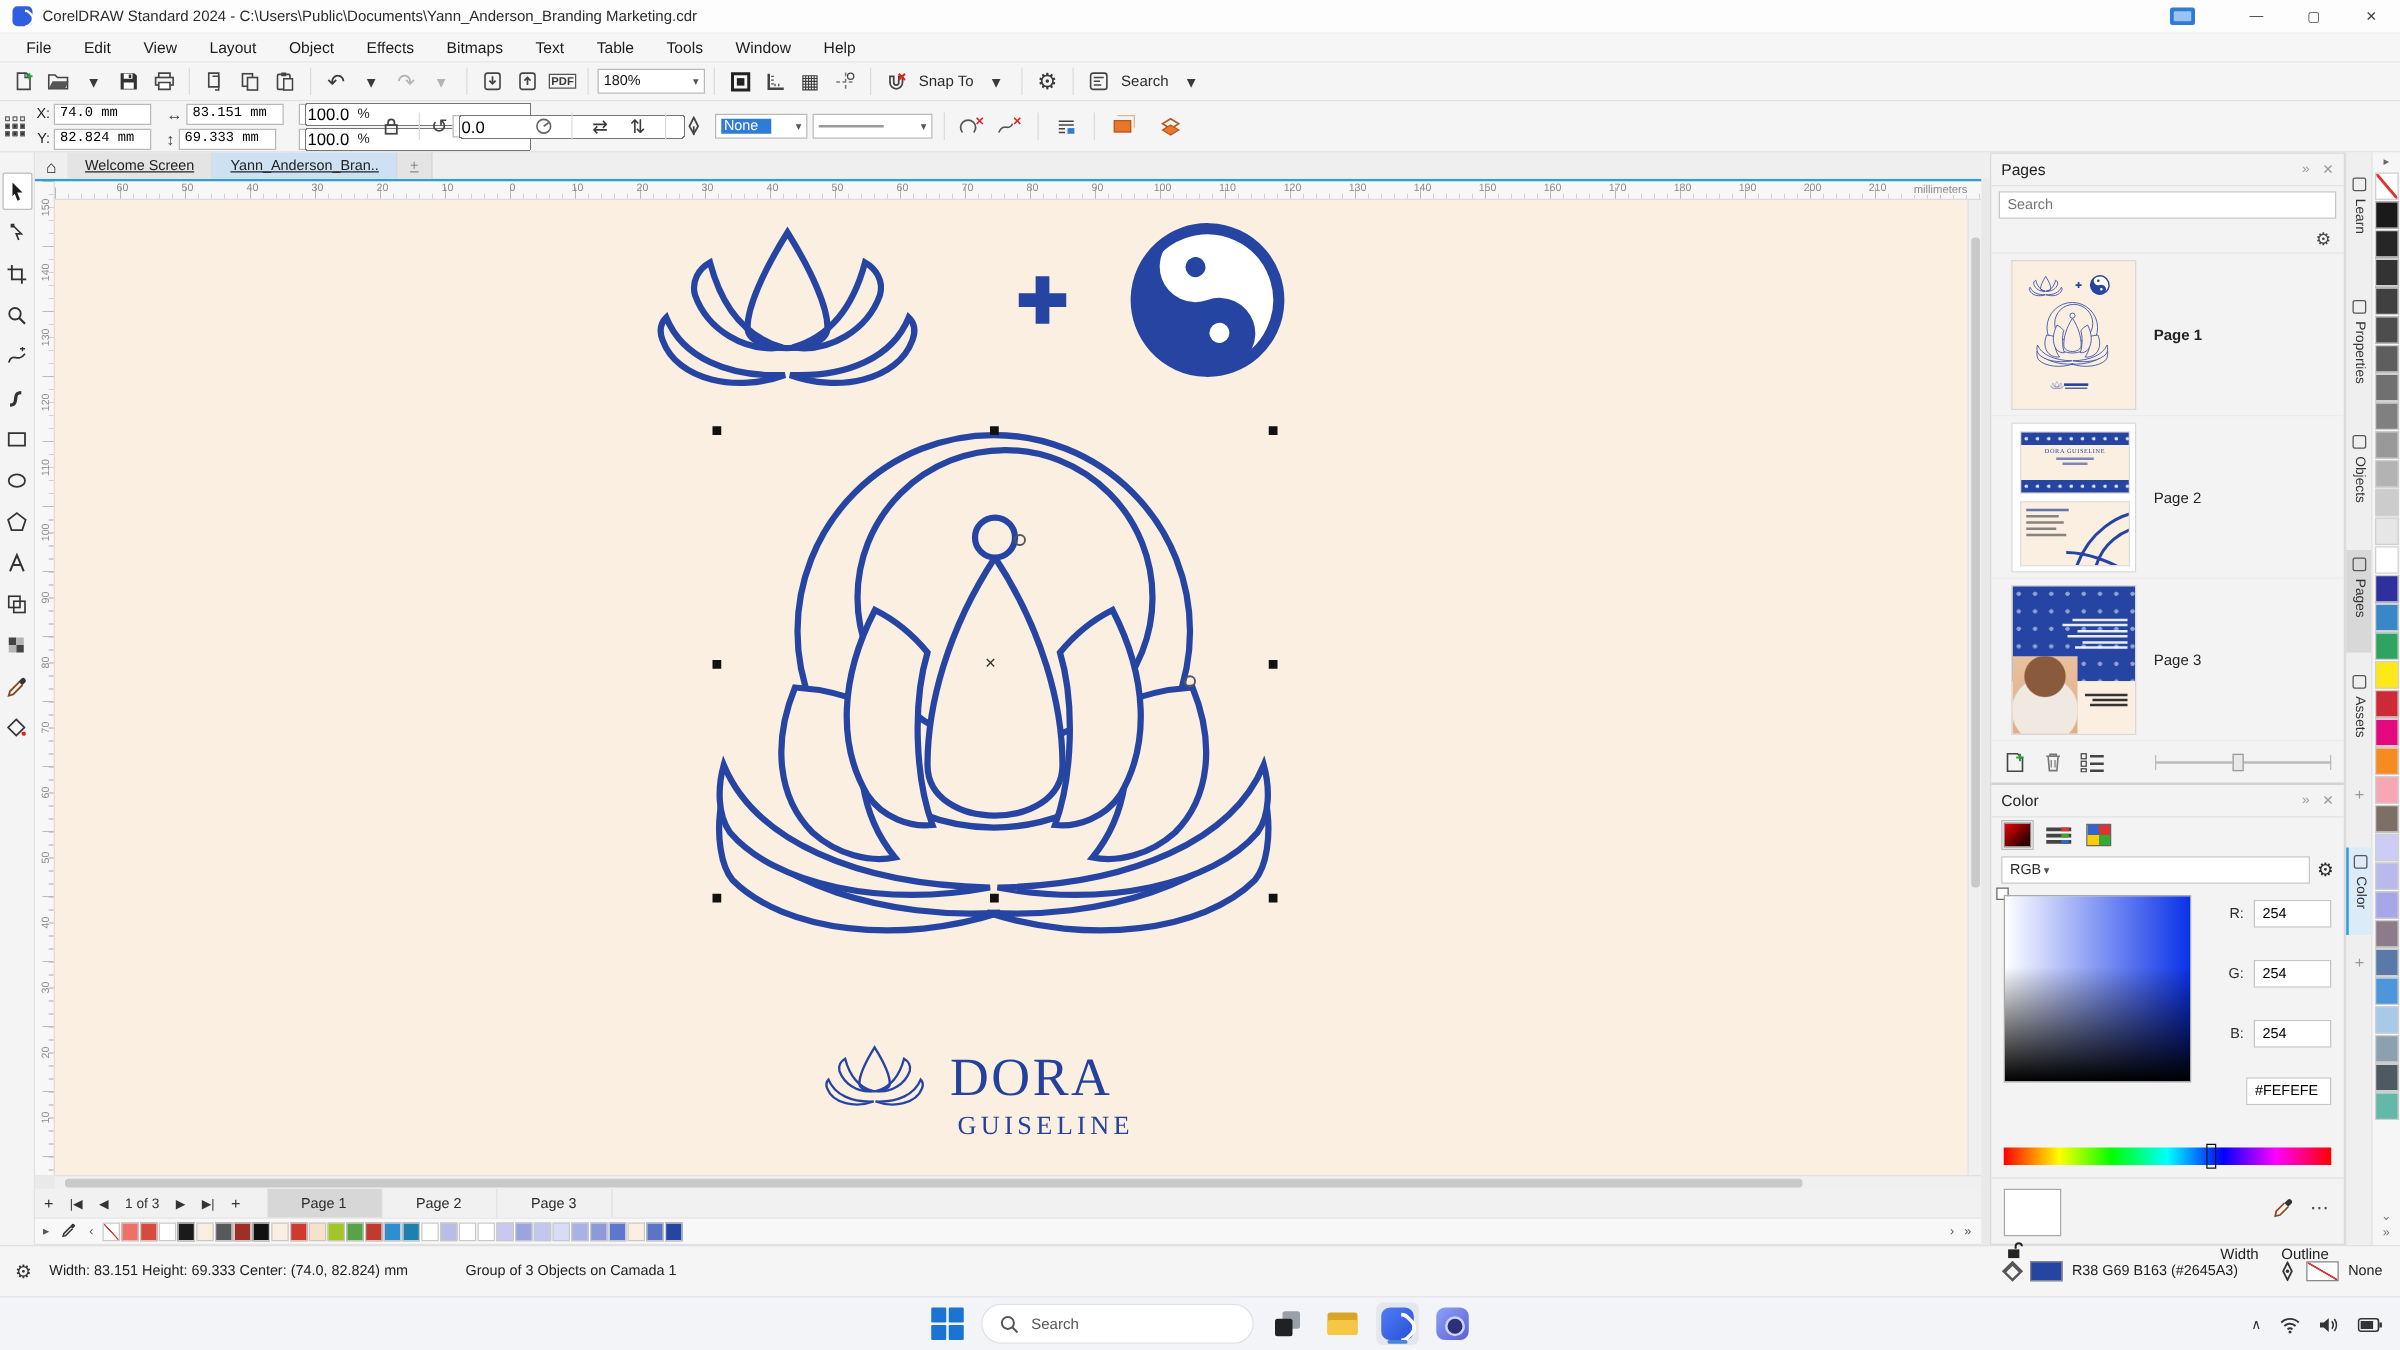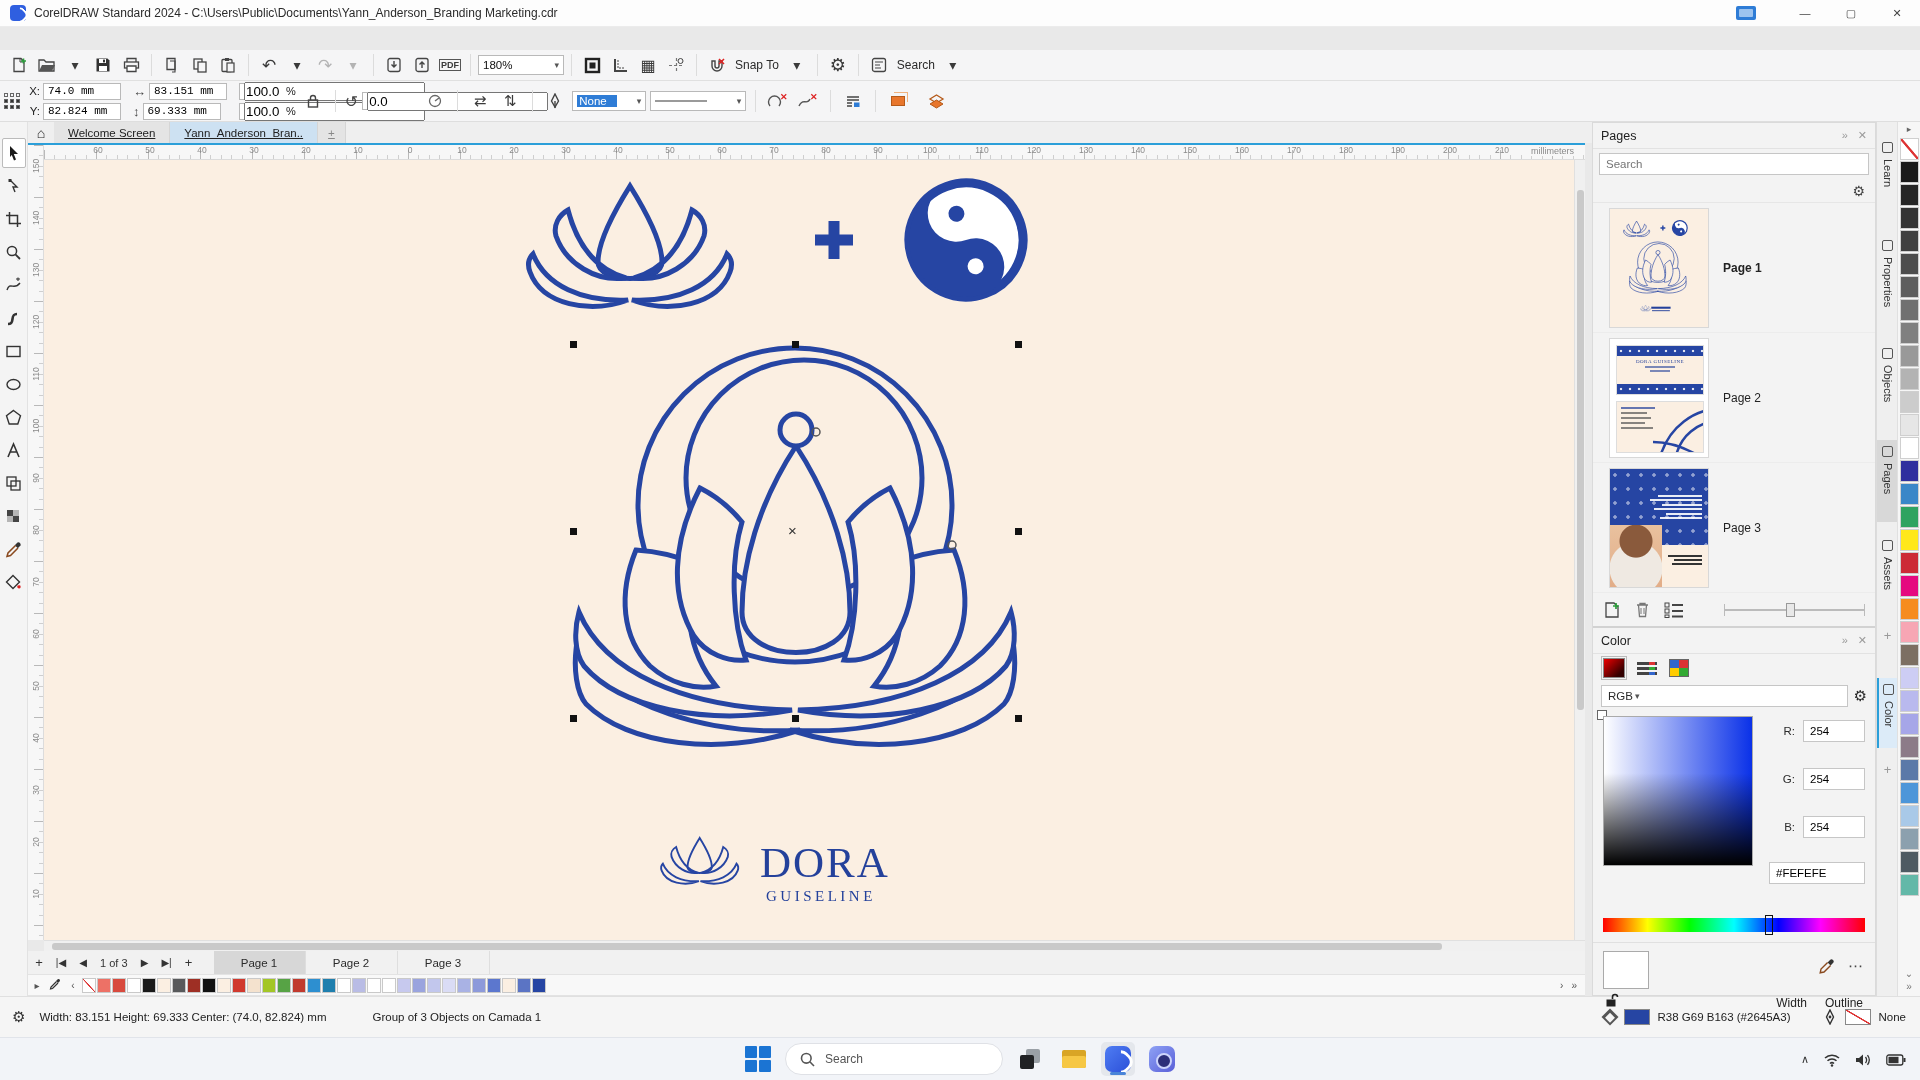--- a/index.html
+++ b/index.html
@@ -88,21 +88,21 @@
   .toolbox { position:absolute; left:0; top:122px; width:28px; height:912px; background:#f4f4f4; border-right:1px solid #e2e2e2;
     display:flex; flex-direction:column; align-items:center; padding-top:16px; gap:3px;}
   .tool { width:24px; height:30px; display:flex; align-items:center; justify-content:center; border-radius:2px;}
   .tool.active { background:#fff; border:1px solid #bbb; }
 
   
   .canvas { position:absolute; left:44px; top:160px; width:1541px; height:780px; background:#fbefe2; overflow:hidden;}
   .art { position:absolute; left:0; top:0; }
   .logo-title { position:absolute; left:716px; top:678px; font-family:"Liberation Serif", serif; font-size:43px;
     letter-spacing:2px; color:#24419b; }
-  .logo-sub { position:absolute; left:722px; top:728px; font-family:"Liberation Serif", serif; font-size:15px;
+  .logo-sub { position:absolute; left:722px; top:728px; font-family:"Liberation Serif", serif; font-size:21px;
     letter-spacing:3.5px; color:#24419b; }
   .handle { position:absolute; width:7px; height:7px; background:#111; }
   .cmark { position:absolute; left:744px; top:362px; font-size:15px; color:#333; }
   .hscroll { position:absolute; left:44px; top:940px; width:1541px; height:11px; background:#f0f0f0; border-top:1px solid #e0e0e0;}
   .hthumb { position:absolute; left:8px; top:2px; width:1390px; height:7px; background:#c9c9c9; border-radius:3px;}
   .zoomcorner { position:absolute; left:1562px; top:-3px; color:#777; font-size:12px;}
   .vscroll { position:absolute; left:1574px; top:160px; width:11px; height:780px; background:#f0f0f0; border-left:1px solid #e0e0e0;}
   .vthumb { position:absolute; left:2px; top:30px; width:7px; height:520px; background:#c9c9c9; border-radius:3px;}
 
   
@@ -157,21 +157,21 @@
   .rgbrow { height:28px; display:flex; align-items:center; gap:6px; padding:0 8px;}
   .rgbsel { flex:1; height:22px; background:#fff; border:1px solid #c6c6c6; display:flex; align-items:center; padding:0 6px; font-size:11.5px;}
   .cbody { position:relative; height:200px; }
   .gradsq { position:absolute; left:10px; top:6px; width:150px; height:150px; border:1px solid #aaa;
     background:linear-gradient(to top, #000, rgba(0,0,0,0) 62%), linear-gradient(to right, #fff, #0a31e8); }
   .gradmark { position:absolute; left:4px; top:0px; width:10px; height:10px; border:1.5px solid #666; background:#fff;}
   .crow { position:absolute; right:10px; display:flex; align-items:center; gap:8px;}
   .clab { width:18px; text-align:right; font-size:11.5px;}
   .cfld { width:62px; height:22px; background:#fff; border:1px solid #c6c6c6;}
   .cfld input{ border:0; outline:0; width:100%; height:100%; padding:0 6px; font-size:11.5px; font-family:inherit;}
-  .hexfld { width:96px;margin-left:40px; }
+  .hexfld { width:68px;margin-left:40px; }
   .huestrip { margin:8px 10px 0; height:14px; position:relative;
     background:linear-gradient(to right,#f00,#ff0 17%,#0f0 33%,#0ff 50%,#00f 67%,#f0f 83%,#f00);}
   .huemark { position:absolute; left:62%; top:-3px; width:8px; height:20px; border:1.5px solid #111; background:transparent;}
   .cbottom { border-top:1px solid #e0e0e0; margin-top:10px; position:relative; height:72px;}
   .curswatch { position:absolute; left:10px; top:8px; width:46px; height:38px; background:#fff; border:1px solid #aaa;}
   .cb-icons { position:absolute; right:12px; top:14px; display:flex; gap:14px; align-items:center; color:#444;}
   .cb-labels { position:absolute; right:12px; bottom:4px; display:flex; gap:18px; font-size:12px; color:#222;}
   .lockic { position:absolute; left:12px; bottom:4px; font-size:13px; color:#222;}
 
   
@@ -245,20 +245,34 @@
     <div class="appicon"></div>
     <div class="title">CorelDRAW Standard 2024 - C:\Users\Public\Documents\Yann_Anderson_Branding Marketing.cdr</div>
     <div class="tb-right">
       <div class="shareicon"></div>
       <div class="winbtn">—</div>
       <div class="winbtn">▢</div>
       <div class="winbtn close">✕</div>
     </div>
   </div>
 
+  <div class="menubar" id="menu-items">
+      <span class="menu-item">File</span>
+      <span class="menu-item">Edit</span>
+      <span class="menu-item">View</span>
+      <span class="menu-item">Layout</span>
+      <span class="menu-item">Object</span>
+      <span class="menu-item">Effects</span>
+      <span class="menu-item">Bitmaps</span>
+      <span class="menu-item">Text</span>
+      <span class="menu-item">Table</span>
+      <span class="menu-item">Tools</span>
+      <span class="menu-item">Window</span>
+      <span class="menu-item">Help</span>
+    </div>
 
   <div class="toolbar">
     <div class="tbtn">
       <svg width="16" height="16">
           <path d="M3,1.5 h7 l3,3 V14.5 H3 Z" fill="none" stroke="#444" stroke-width="1.3"></path>
           <path d="M9,2 v3 h3" fill="none" stroke="#444"></path>
           <path d="M10,4 h5 M12.5,1.5 v5" stroke="#2a9d3a" stroke-width="1.6"></path>
         </svg>
     </div>
     <div class="tbtn">

